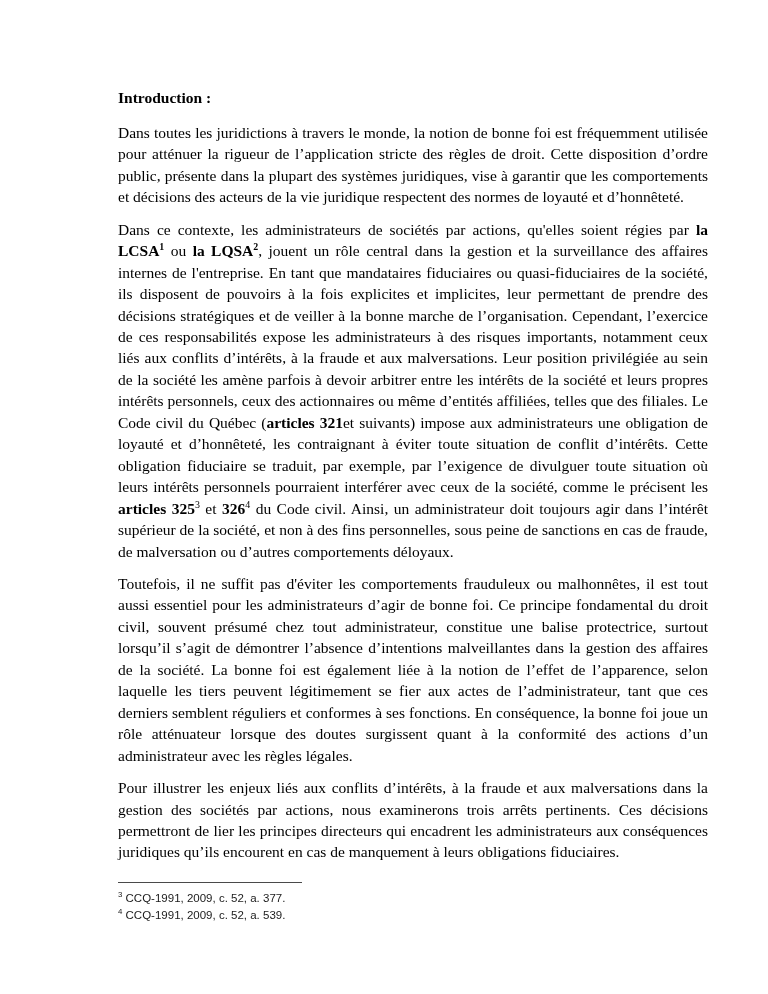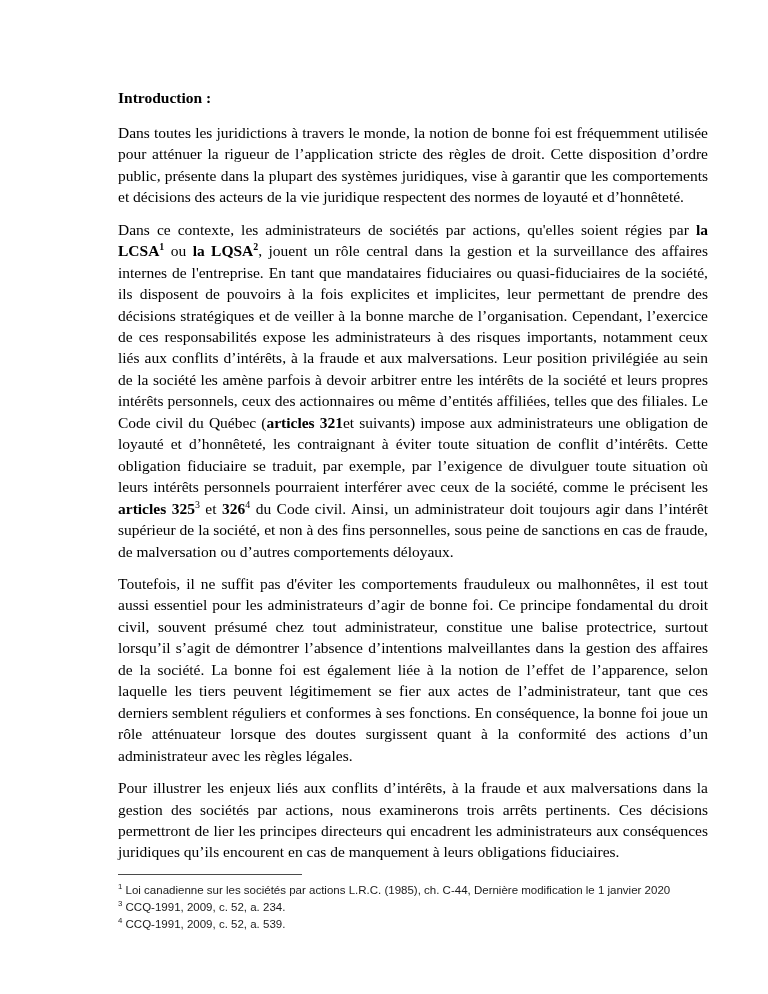--- a/index.html
+++ b/index.html
@@ -72,18 +72,17 @@
   <h1 class="doc-title">Introduction :</h1>
   <div id="paragraphs">
       <p class="para"><span>Dans toutes les juridictions à travers le monde, la notion de bonne foi est fréquemment utilisée pour atténuer la rigueur de l’application stricte des règles de droit. Cette disposition d’ordre public, présente dans la plupart des systèmes juridiques, vise à garantir que les comportements et décisions des acteurs de la vie juridique respectent des normes de loyauté et d’honnêteté.</span></p>
       <p class="para"><span>Dans ce contexte, les administrateurs de sociétés par actions, qu'elles soient régies par </span><span class="bold">la LCSA</span><sup class="bold">1</sup><span> ou </span><span class="bold">la LQSA</span><sup class="bold">2</sup><span>, jouent un rôle central dans la gestion et la surveillance des affaires internes de l'entreprise. En tant que mandataires fiduciaires ou quasi-fiduciaires de la société, ils disposent de pouvoirs à la fois explicites et implicites, leur permettant de prendre des décisions stratégiques et de veiller à la bonne marche de l’organisation. Cependant, l’exercice de ces responsabilités expose les administrateurs à des risques importants, notamment ceux liés aux conflits d’intérêts, à la fraude et aux malversations. Leur position privilégiée au sein de la société les amène parfois à devoir arbitrer entre les intérêts de la société et leurs propres intérêts personnels, ceux des actionnaires ou même d’entités affiliées, telles que des filiales. Le Code civil du Québec (</span><span class="bold">articles 321</span><span>et suivants) impose aux administrateurs une obligation de loyauté et d’honnêteté, les contraignant à éviter toute situation de conflit d’intérêts. Cette obligation fiduciaire se traduit, par exemple, par l’exigence de divulguer toute situation où leurs intérêts personnels pourraient interférer avec ceux de la société, comme le précisent les </span><span class="bold">articles 325</span><sup>3</sup><span> et </span><span class="bold">326</span><sup>4</sup><span> du Code civil. Ainsi, un administrateur doit toujours agir dans l’intérêt supérieur de la société, et non à des fins personnelles, sous peine de sanctions en cas de fraude, de malversation ou d’autres comportements déloyaux.</span></p>
       <p class="para"><span>Toutefois, il ne suffit pas d'éviter les comportements frauduleux ou malhonnêtes, il est tout aussi essentiel pour les administrateurs d’agir de bonne foi. Ce principe fondamental du droit civil, souvent présumé chez tout administrateur, constitue une balise protectrice, surtout lorsqu’il s’agit de démontrer l’absence d’intentions malveillantes dans la gestion des affaires de la société. La bonne foi est également liée à la notion de l’effet de l’apparence, selon laquelle les tiers peuvent légitimement se fier aux actes de l’administrateur, tant que ces derniers semblent réguliers et conformes à ses fonctions. En conséquence, la bonne foi joue un rôle atténuateur lorsque des doutes surgissent quant à la conformité des actions d’un administrateur avec les règles légales.</span></p>
       <p class="para"><span>Pour illustrer les enjeux liés aux conflits d’intérêts, à la fraude et aux malversations dans la gestion des sociétés par actions, nous examinerons trois arrêts pertinents. Ces décisions permettront de lier les principes directeurs qui encadrent les administrateurs aux conséquences juridiques qu’ils encourent en cas de manquement à leurs obligations fiduciaires.</span></p>
     </div>
   <div class="footnotes">
     <hr class="fn-sep">
     <div id="footnotes-list">
-        <div class="footnote"><sup class="fn-marker">1</sup><span> Loi canadienne sur les sociétés par actions L.R.C. (1985), ch. C-44, Dernière modification le 1 janvier 2020</span></div>
-        <div class="footnote"><sup class="fn-marker">3</sup><span> CCQ-1991, 2009, c. 52, a. 234.</span></div>
+        <div class="footnote"><sup class="fn-marker">3</sup><span> CCQ-1991, 2009, c. 52, a. 377.</span></div>
         <div class="footnote"><sup class="fn-marker">4</sup><span> CCQ-1991, 2009, c. 52, a. 539.</span></div>
       </div>
   </div>
 </div>
 
 </body></html>

